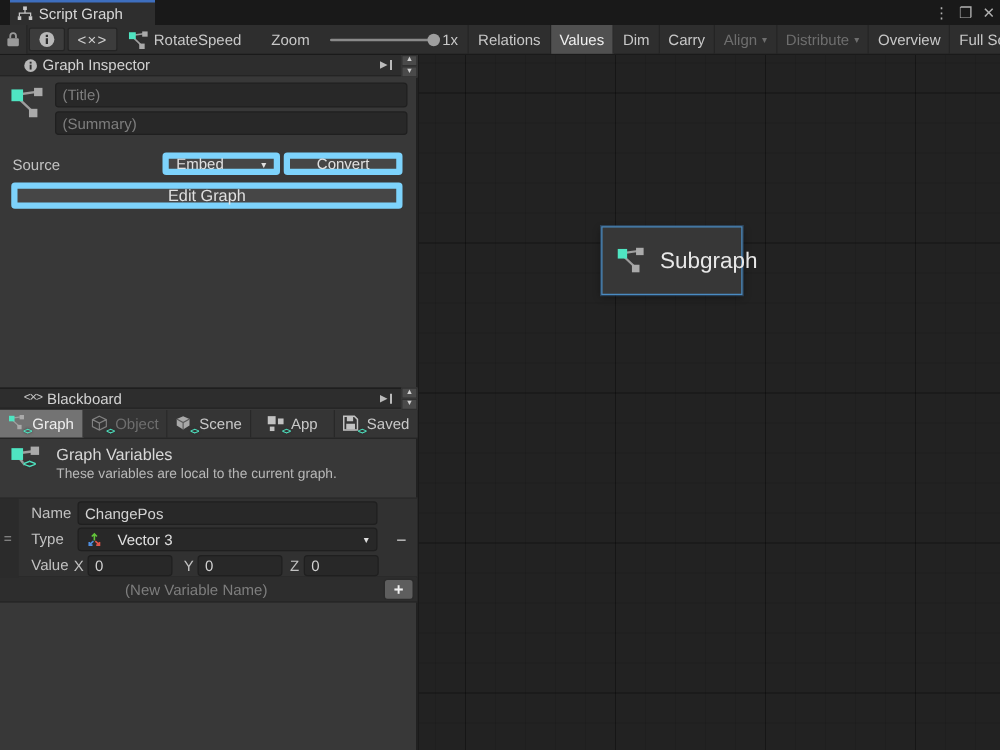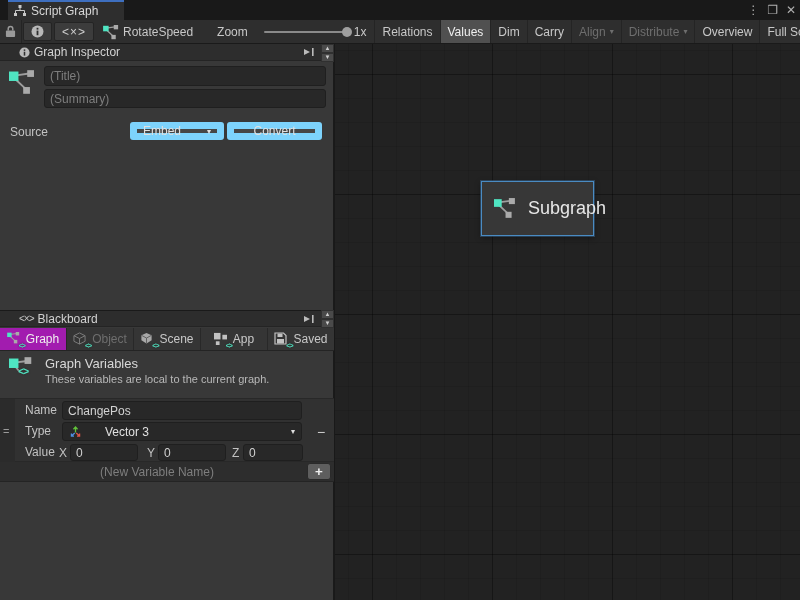--- a/index.html
+++ b/index.html
@@ -41,58 +41,58 @@
                   padding-left:19px; color:#d2d2d2; }
   .panel-header .spacer { flex:1; }
   .dock-btn { width:16px; display:flex; justify-content:center; }
   .stepper { width:13px; height:17px; display:flex; flex-direction:column; }
   .stepper span { flex:1; background:#4a4a4a; border:1px solid #303030; font-size:6px; line-height:7px;
                   text-align:center; color:#cfcfcf; }
 
   .tfield { background:#282828; border:1px solid #1f1f1f; border-radius:3px; color:#d2d2d2;
             font-family:"Liberation Sans", sans-serif; font-size:12px; padding:0 5px; outline:none; }
   .tfield::placeholder { color:#7e7e7e; }
-  .ubtn { background:#464646; border:7px solid #7dd3fc; border-radius:3px; color:#e0e0e0;
+  .ubtn { background:#464646; border:5px solid #7dd3fc; border-radius:3px; color:#e0e0e0;
           font-family:"Liberation Sans", sans-serif; font-size:12px; display:flex; align-items:center;
           justify-content:center; }
 
   
   #insp-glyph { position:absolute; left:9px; top:26px; }
   #title-input { position:absolute; left:44px; top:22px; width:282px; height:20px; }
   #summary-input { position:absolute; left:44px; top:45px; width:282px; height:19px; }
   #source-label { position:absolute; left:10px; top:81px; color:#c2c2c2; }
   #embed-dd { position:absolute; left:130px; top:78px; width:94px; height:18px; justify-content:space-between; padding:0 6px; }
   #convert-btn { position:absolute; left:227px; top:78px; width:95px; height:18px; }
   #editgraph-btn { position:absolute; left:9px; top:102px; width:313px; height:21px; font-size:13px; }
 
   
   #bb-header { top:266px; }
   #bb-tabs { position:absolute; left:0; top:284px; width:334px; height:23px; background:#2d2d2d;
              display:flex; border-bottom:1px solid #242424; }
   .bb-tab { flex:1; display:flex; align-items:center; justify-content:center; gap:4px;
             background:#353535; border-right:1px solid #282828; color:#c8c8c8; position:relative; }
-  .bb-tab.active { background:#a21caf; color:#efefef; }
+  .bb-tab.active { background:#737373; color:#efefef; }
   .bb-tab.disabled { color:#6e6e6e;text-align:center; }
   .icon-wrap { position:relative; width:15px; height:14px; }
   .teal-badge { position:absolute; right:-3px; bottom:-3px; color:#4fe5c2; font-size:7px; font-weight:bold;
                 letter-spacing:-1px; text-shadow:0 0 2px #2d2d2d; }
 
   #vars-glyph { position:absolute; left:9px; top:313px; }
   #vars-title { position:absolute; left:45px; top:312px; color:#d8d8d8; font-size:13px; }
   #vars-desc { position:absolute; left:45px; top:329px; color:#b8b8b8; font-size:11px;text-align:right; }
 
   
   #var-block { position:absolute; left:0; top:354px; width:334px; height:64px; background:#313131;
                border-top:1px solid #282828; border-bottom:1px solid #282828; }
   #drag-strip { position:absolute; left:0; top:0; width:15px; height:64px; background:#2b2b2b; }
   #drag-handle { position:absolute; left:3px; top:26px; color:#9a9a9a; font-size:11px; }
   .var-label { position:absolute; color:#c2c2c2; }
   #name-input { position:absolute; left:62px; top:2px; width:240px; height:19px; }
   #type-dd { position:absolute; left:62px; top:23px; width:240px; height:19px; background:#282828;
-             border:1px solid #1f1f1f; border-radius:3px; display:flex; align-items:center; gap:23px; padding:0 6px; color:#e0e0e0; }
+             border:1px solid #1f1f1f; border-radius:3px; display:flex; align-items:center; gap:12px; padding:0 6px; color:#e0e0e0; }
   #type-dd .spacer { flex:1; }
   #remove-var { position:absolute; right:5px; top:23px; width:16px; height:19px; display:flex;
                 align-items:center; justify-content:center; color:#cfcfcf; font-size:14px; }
   .axis-label { position:absolute; top:47px; color:#c2c2c2; }
   .axis-input { position:absolute; top:45px; height:17px; width:68px; }
 
   #newvar-row { position:absolute; left:0; top:418px; width:334px; height:20px; background:#2d2d2d;
                 border-bottom:1px solid #242424; }
   #newvar-input { position:absolute; right:32px; top:1px; width:290px; height:18px; background:transparent;
                   border:none; text-align:center; }
@@ -242,20 +242,21 @@
     </span>
     <input id="summary-input" class="tfield" placeholder="(Summary)" style="">
     <input id="title-input" class="tfield" placeholder="(Title)" style="">
 
     <span id="source-label">Source</span>
     <div id="embed-dd" class="ubtn">
       <span>Embed</span>
       <span class="dd-arrow">▾</span>
     </div>
     <div id="convert-btn" class="ubtn">Convert</div>
+    <div id="editgraph-btn" class="ubtn">Edit Graph</div>
 
     <div class="panel-header" id="bb-header" style="border-top:1px solid #1a1a1a;">
       <span style="font-size:10px;color:#c8c8c8;letter-spacing:-1px;">&lt;×&gt;</span>
       <span>Blackboard</span>
       <span class="spacer"></span>
       <span class="dock-btn">
         <svg width="12" height="10" viewBox="0 0 12 10">
           <path d="M1 2 L7 5 L1 8 Z" fill="#bbbbbb"></path>
           <rect x="9" y="1" width="1.6" height="8" fill="#bbbbbb"></rect>
         </svg>

